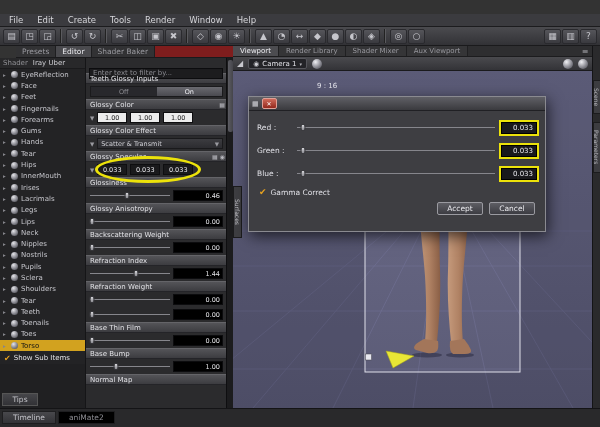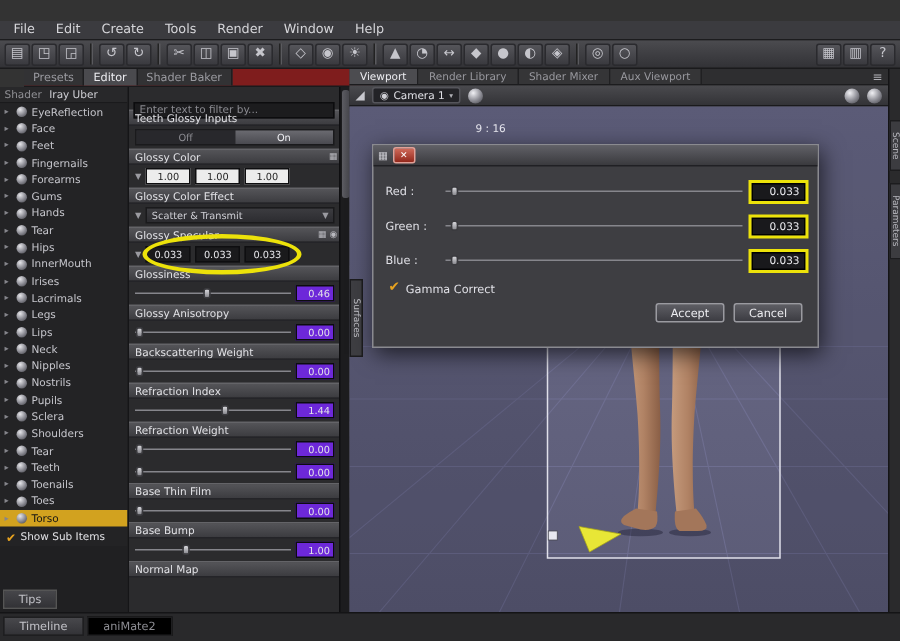--- a/index.html
+++ b/index.html
@@ -50,21 +50,21 @@
 .phead .hicon{font-size:6px;color:#b8b8be;flex:none}
 .prow{height:15px;display:flex;align-items:center;padding:0 10px 0 4px;gap:3px}
 .prow .dd{font-size:5.5px;color:#9a9aa0;flex:none}
 .cbox{width:30px;flex:none;height:11px;border:1px solid #0e0e10;font-size:6.5px;display:flex;align-items:center;justify-content:center}
 .cbox.light{background:#ececec;color:#222}
 .cbox.dark{background:#1a1a1c;color:#e8e8ec}
 .dropdown{flex:1;height:11px;background:linear-gradient(#3c3c40,#2c2c30);border:1px solid #1a1a1c;display:flex;align-items:center;justify-content:space-between;padding:0 3px;font-size:6.5px;color:#d0d0d6}
 .slider{flex:1;position:relative;height:11px}
 .slider .track{position:absolute;left:0;right:0;top:5px;height:1px;background:#86868c}
 .slider .thumb{position:absolute;top:2px;width:5px;height:7px;border-radius:2px;background:linear-gradient(#d8d8dc,#8a8a90);border:1px solid #3a3a3e;transform:translateX(-50%)}
-.pval{width:26px;flex:none;height:11px;background:#6d28d9;border:1px solid #0c0c0e;color:#e4e4e8;font-size:6.5px;display:flex;align-items:center;justify-content:flex-end;padding-right:2px}
+.pval{width:50px;flex:none;height:11px;background:#000000;border:1px solid #0c0c0e;color:#e4e4e8;font-size:6.5px;display:flex;align-items:center;justify-content:flex-end;padding-right:2px}
 .toggle{flex:1;display:flex;height:11px;border:1px solid #1a1a1c}
 .toggle .seg{flex:1;display:flex;align-items:center;justify-content:center;font-size:6.5px;color:#8c8c92;background:#28282c}
 .toggle .seg.active{background:linear-gradient(#6a6a70,#4a4a50);color:#f0f0f4}
 .vscroll{position:absolute;right:0;top:0;width:7px;height:100%;background:#1c1c1e;border-left:1px solid #0e0e10}
 .vthumb{position:absolute;left:1px;top:2px;width:5px;height:72px;background:linear-gradient(90deg,#5c5c62,#45454b);border-radius:2px}
 
 #vp{left:233px;top:46px;width:359px;height:362px}
 #vp-tabs{height:11px;background:#2e2e30;display:flex;border-bottom:1px solid #1c1c1e}
 .vtab{font-size:7px;padding:0 7px;display:flex;align-items:center;background:#353537;color:#98989e;border-right:1px solid #202022}
 .vtab.active{background:#4c4c50;color:#eeeef2}

